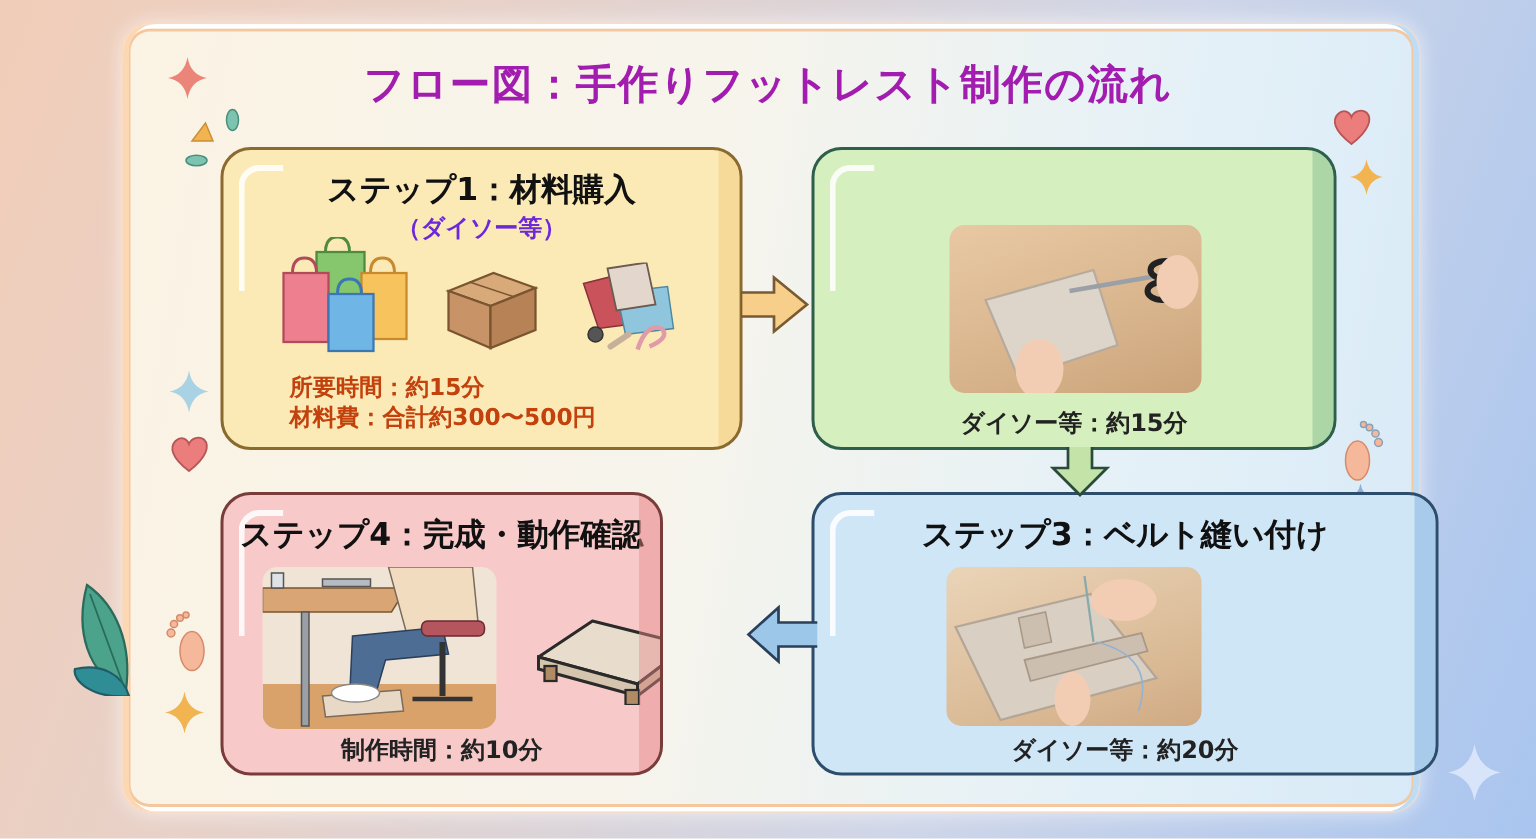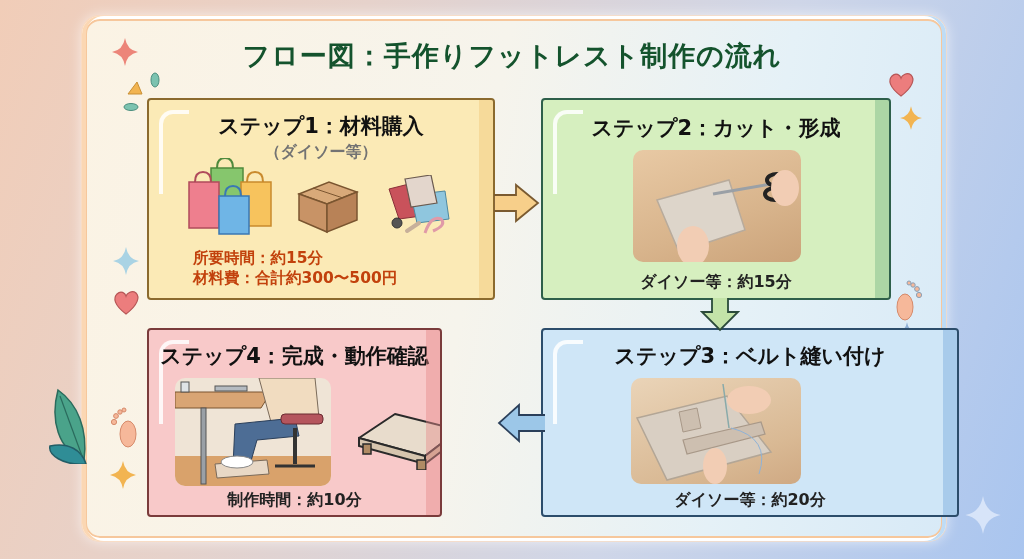--- a/index.html
+++ b/index.html
@@ -16,24 +16,24 @@
     box-shadow: 0 0 0 2px #f6c79c inset, 0 0 14px rgba(255,255,255,0.7), 0 0 0 1px rgba(255,200,150,0.6);
     background: linear-gradient(100deg, #fbf3e4 0%, #f6f4ec 45%, #e5f1f7 75%, #d8eaf7 100%);
   }
   .frame-right-glow {
     position: absolute; left: 82px; top: 16px; width: 864px; height: 525px; border-radius: 18px;
     pointer-events: none;
     box-shadow: inset -4px 0 0 #bfdcf5, inset 4px 0 0 #fbd7b3;
   }
   .title {
     position: absolute; left: 0; top: 38px; width: 1024px; text-align: center;
-    font-size: 27px; font-weight: bold; color: #14532d; letter-spacing: 1px;
+    font-size: 27px; font-weight: bold; color: #a21caf; letter-spacing: 1px;
   }
   .card {
-    position: absolute; border-radius: 4px; border: 2px solid;
+    position: absolute; border-radius: 20px; border: 2px solid;
     overflow: hidden;
     text-decoration: underline;
   }
   .card::before {
     content: ""; position: absolute; left: 10px; top: 10px; width: 26px; height: 80px;
     border-left: 4px solid rgba(255,255,255,0.85); border-top: 4px solid rgba(255,255,255,0.85);
     border-top-left-radius: 14px; pointer-events: none;
   }
   .card::after {
     content: ""; position: absolute; right: 0; top: 0; bottom: 0; width: 14px;
@@ -45,21 +45,21 @@
   .c2::after { background: rgba(130,190,140,0.5); }
   .c3 { left: 541px; top: 328px; width: 418px; height: 189px; background: #cfe6f7; border-color: #2c4d6b; }
   .c3::after { background: rgba(120,170,220,0.45); }
   .c4 { left: 147px; top: 328px; width: 295px; height: 189px; background: #f8c9c9; border-color: #7a3b3b; }
   .c4::after { background: rgba(230,140,140,0.45); }
 
   .card-title {
     position: absolute; left: 0; width: 100%; text-align: center;
     font-size: 21px; font-weight: bold; color: #111;
   }
-  .card-sub { position: absolute; left: 0; width: 100%; text-align: center; font-size: 16px; font-weight: bold; color: #737373; }
+  .card-sub { position: absolute; left: 0; width: 100%; text-align: center; font-size: 16px; font-weight: bold; color: #6d28d9; }
   .card-line { position: absolute; font-size: 15.5px; font-weight: bold; color: #c2410c; white-space: nowrap; }
   .card-foot { position: absolute; left: 0; width: 100%; text-align: center; font-size: 16px; font-weight: bold; color: #222; }
 
   .photo { position: absolute; border-radius: 10px; overflow: hidden; }
   .arrow { position: absolute; }
   .deco { position: absolute; }
 </style>
 </head>
 <body>
 
@@ -155,21 +155,20 @@
     <path d="M20 4 L46 0 L52 28 L26 32 Z" fill="#e3d6cc" stroke="#6b5b50" stroke-width="1.2"></path>
     <circle cx="12" cy="48" r="5" fill="#555" stroke="#333"></circle>
     <path d="M22 56 L34 48" stroke="#c7b09a" stroke-width="4" stroke-linecap="round"></path>
     <path d="M40 58 Q46 40 56 44 Q62 50 48 56" fill="none" stroke="#e09aa8" stroke-width="3"></path>
   </svg>
   <div class="card-line" style="left:44px;top:148px">所要時間：約15分</div>
   <div class="card-line" style="left:44px;top:168px">材料費：合計約300〜500円</div>
 </div>
 
 <div class="card c2">
-  <div class="card-title" style="top:14px">ステップ2：カット・形成</div>
   <div class="photo" style="left:90px;top:50px;width:168px;height:112px;background:linear-gradient(160deg,#e8c9a4,#d8b48c 60%,#cba37a);">
     <svg width="168" height="112" viewBox="0 0 168 112">
       <path d="M24 50 L96 30 L112 80 L46 102 Z" fill="#ddd5ca" stroke="#b8ab9c" stroke-width="1.5"></path>
       <path d="M80 44 L138 34" stroke="#9aa0a6" stroke-width="3"></path>
       <ellipse cx="144" cy="30" rx="10" ry="6" fill="none" stroke="#222" stroke-width="4"></ellipse>
       <ellipse cx="142" cy="44" rx="10" ry="6" fill="none" stroke="#222" stroke-width="4"></ellipse>
       <ellipse cx="152" cy="38" rx="14" ry="18" fill="#f2cdb4"></ellipse>
       <ellipse cx="60" cy="96" rx="16" ry="20" fill="#f2cdb4"></ellipse>
     </svg>
   </div>

